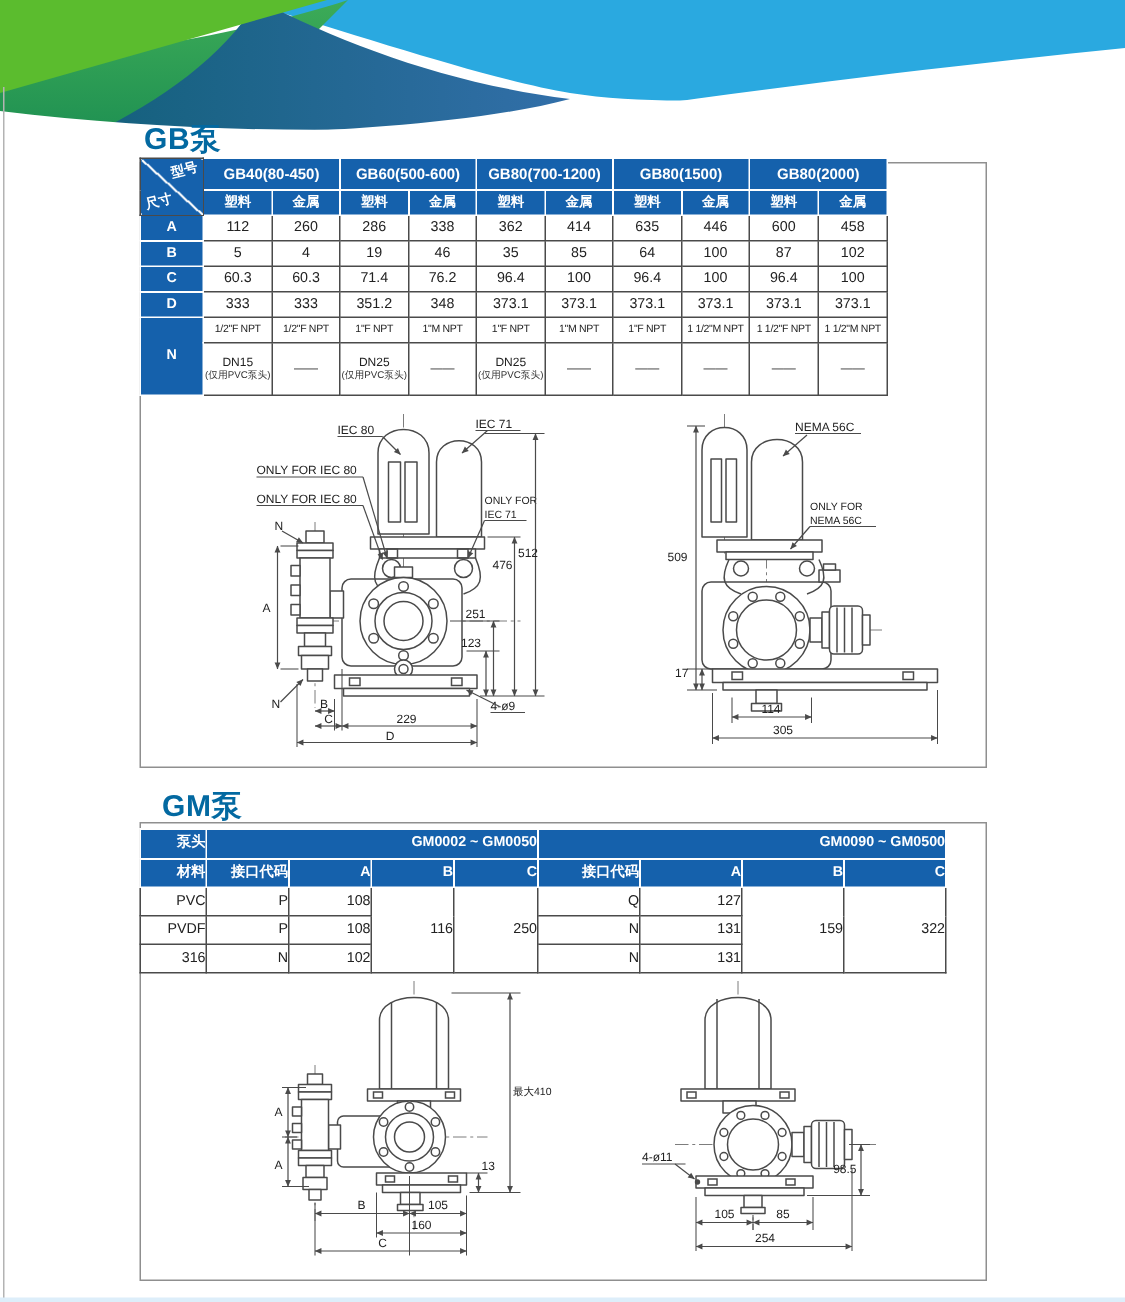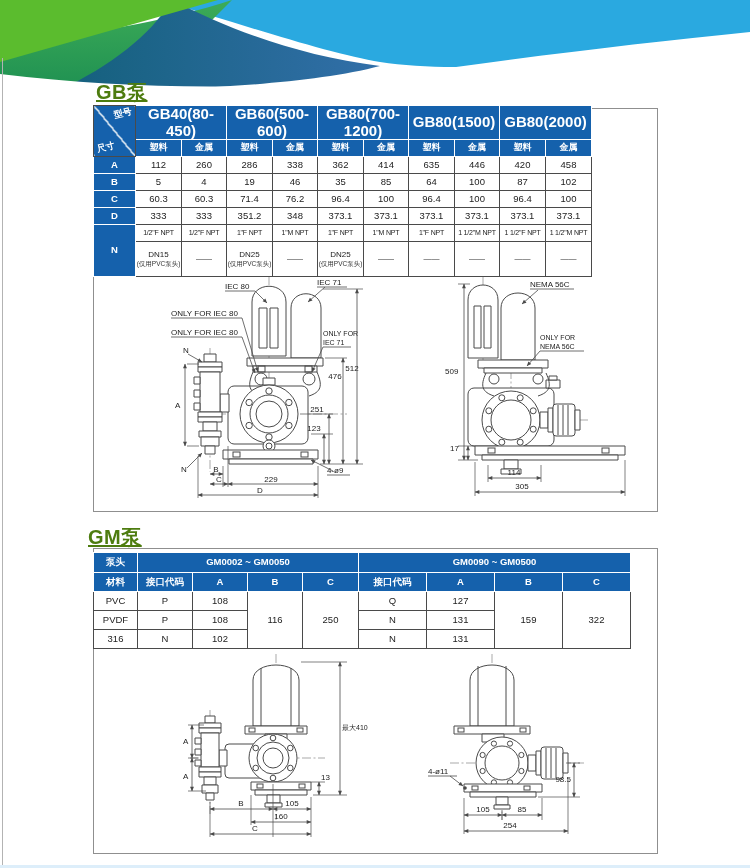--- a/index.html
+++ b/index.html
@@ -1,43 +1,43 @@
 <!DOCTYPE html>
 <html><head>
 <meta charset="utf-8">
 <style>
   html,body{margin:0;padding:0;background:#fff;}
   .page{position:relative;width:750px;height:868px;background:#fff;overflow:hidden;
         font-family:"Liberation Sans","DejaVu Sans",sans-serif;color:#222;}
   .edge-left{position:absolute;left:2px;top:58px;bottom:0;width:1px;background:#b3b3b3;}
   .footer-strip{position:absolute;left:0;bottom:0;width:750px;height:3px;background:#ddeefa;}
   .hdr-art{position:absolute;left:0;top:0;}
-  .sec-title{position:absolute;font-size:20px;font-weight:bold;color:#4d7c0f;letter-spacing:.5px;text-decoration:underline;}
+  .sec-title{position:absolute;font-size:20px;font-weight:bold;color:#0369a1;letter-spacing:.5px;}
   #gb-title{left:96px;top:79px;}
-  #gm-title{left:88px;top:524px;}
+  #gm-title{left:108px;top:524px;}
   .panel{position:absolute;border:1px solid #8f8f8f;background:#fff;z-index:0;}
   #gb-panel{left:93px;top:108px;width:563px;height:402px;}
   #gm-panel{left:93px;top:548px;width:563px;height:304px;}
   table.spec{position:absolute;border-collapse:collapse;table-layout:fixed;z-index:2;background:#fff;
              text-align:center;empty-cells:show;}
   table.spec td{border:1px solid #4a4a4a;padding:0;overflow:hidden;font-size:9.5px;line-height:1.1;}
   table.spec td.blue{background:#1561ac;color:#fff;font-weight:bold;border:1px solid #fff;}
   #gb-table{left:93px;top:105px;border:1.5px solid #3d3d3d;}
   #gm-table{left:93px;top:552px;border:1.5px solid #3d3d3d;}
-  #gb-table td.mdl{font-size:15px;}
+  #gb-table td.mdl{font-size:10px;}
   #gb-table td.sub{font-size:9px;height:16px;}
   #gb-table tr.r td{height:16px;}
   #gb-table td.npt{font-size:7px;letter-spacing:-.2px;height:16px;}
   #gb-table td.dn{height:34px;font-size:8px;}
   #gb-table td.dn .note{display:block;font-size:6.5px;color:#333;}
   .corner{position:relative;background:#1561ac;color:#fff;border:1px solid #fff;
           background-image:linear-gradient(to top right,rgba(0,0,0,0) calc(50% - .7px),#fff calc(50% - .7px),#fff calc(50% + .7px),rgba(0,0,0,0) calc(50% + .7px));}
   .corner .c-top{position:absolute;top:3px;right:3px;font-size:9px;font-weight:bold;transform:rotate(-14deg);}
   .corner .c-bot{position:absolute;bottom:3px;left:3px;font-size:9px;font-weight:bold;transform:rotate(-14deg);}
-  #gm-table td{height:18px;}
+  #gm-table td{height:18px;text-align:right;}
   #gm-table td.mat{font-size:9.5px;}
   .dwg{position:absolute;z-index:1;}
   .ol{fill:#fff;stroke:#4a4a4a;stroke-width:1;stroke-linejoin:round;}
   .on{fill:none;stroke:#4a4a4a;stroke-width:1;}
   .cl{stroke:#6e6e6e;stroke-width:.6;stroke-dasharray:9 2.5 2 2.5;fill:none;}
   .dim{stroke:#4a4a4a;stroke-width:.8;marker-start:url(#arw);marker-end:url(#arw);}
   .ldr{stroke:#4a4a4a;stroke-width:.8;fill:none;marker-end:url(#arw);}
   .ext{stroke:#4a4a4a;stroke-width:.7;}
   .ul{stroke:#4a4a4a;stroke-width:.8;}
   text.dt{font:8px "Liberation Sans","DejaVu Sans",sans-serif;fill:#222;}
@@ -120,21 +120,21 @@
     <tr class="r">
       <td class="blue">A</td>
       <td>112</td>
       <td>260</td>
       <td>286</td>
       <td>338</td>
       <td>362</td>
       <td>414</td>
       <td>635</td>
       <td>446</td>
-      <td>420</td>
+      <td>600</td>
       <td>458</td>
     </tr>
     <tr class="r">
       <td class="blue">B</td>
       <td>5</td>
       <td>4</td>
       <td>19</td>
       <td>46</td>
       <td>35</td>
       <td>85</td>

